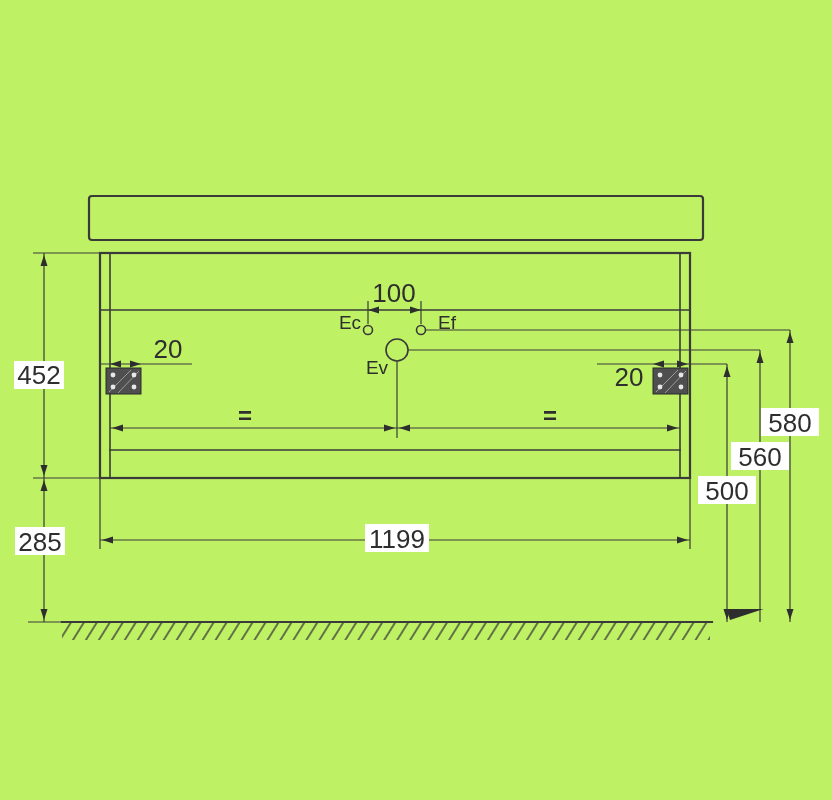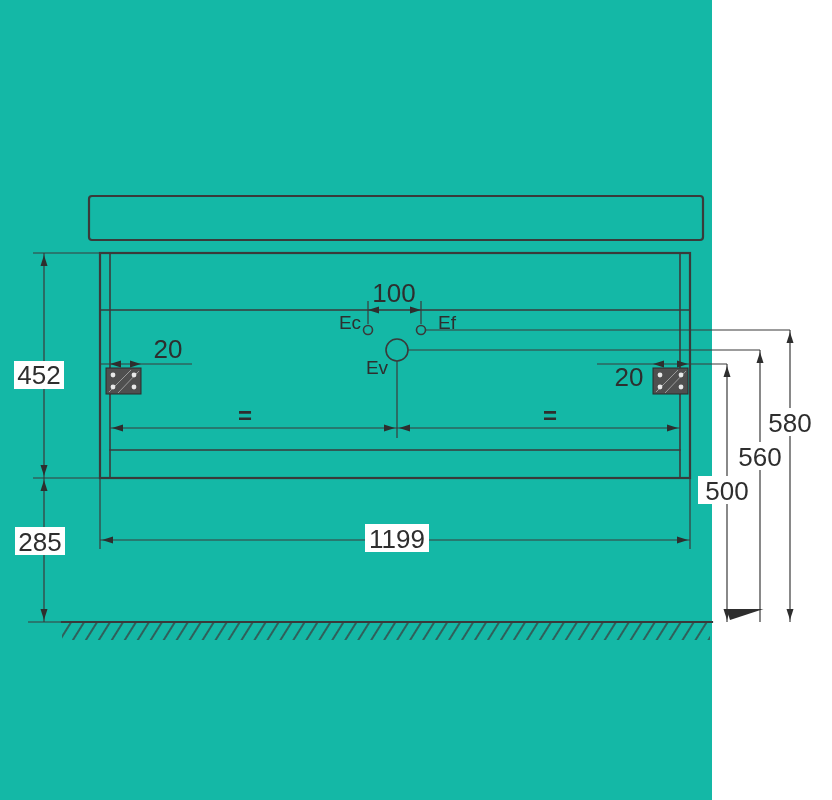--- a/index.html
+++ b/index.html
@@ -5,23 +5,23 @@
   html, body {
     margin: 0;
     padding: 0;
     background: #ffffff;
     width: 832px;
     height: 800px;
     overflow: hidden;
   }
   .stage {
     position: relative;
-    width: 712px;
+    width: 832px;
     height: 800px;
-    background: #14b8a6;
+    background: #bef264;
   }
   svg { display: block; }
   .s2  { stroke: #3a3a3a; stroke-width: 2.2; fill: none; stroke-linecap: square; }
   .s16 { stroke: #3a3a3a; stroke-width: 1.6; fill: none; stroke-linecap: square; }
   .s12 { stroke: #3a3a3a; stroke-width: 1.2; fill: none; stroke-linecap: butt; }
   .ah  { fill: #2e2e2e; stroke: none; }
   .halo { fill: #ffffff; stroke: none; }
   text {
     fill: #2e2e2e;
     font-family: "Liberation Sans", "DejaVu Sans", sans-serif;

